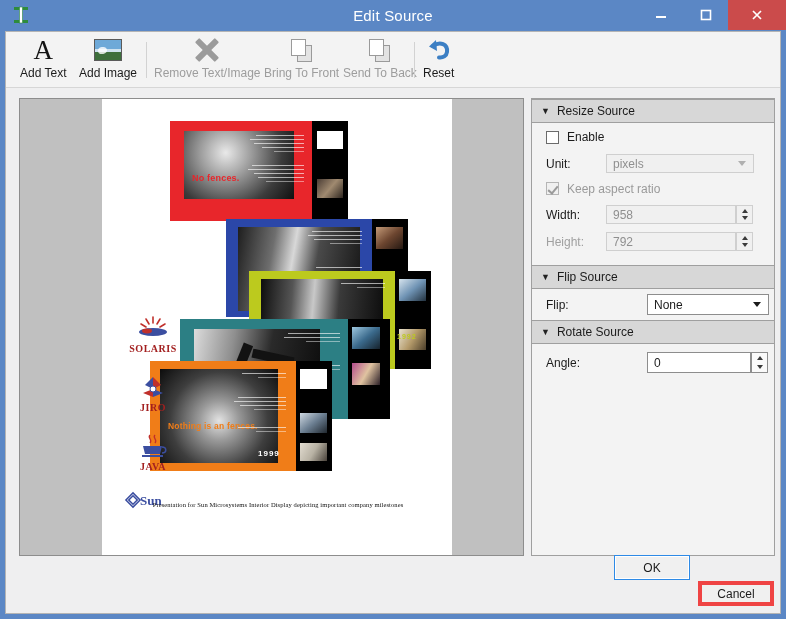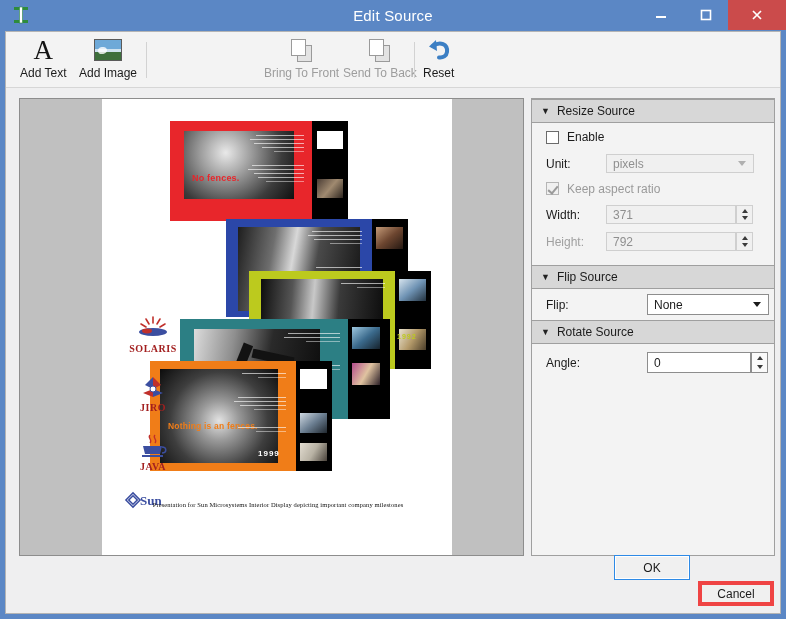--- a/index.html
+++ b/index.html
@@ -169,20 +169,26 @@
 
       <div class="tb-item" style="left:73px;">
         <div class="tb-ico">
             <div class="img-thumb"></div>
           </div>
         <div class="tb-lbl">Add Image</div>
       </div>
 
       <div class="tb-sep" style="left:140px;"></div>
 
+      <div class="tb-item disabled" style="left:148px;">
+        <div class="tb-ico">
+            <div class="x-ico"></div>
+          </div>
+        <div class="tb-lbl">Remove Text/Image</div>
+      </div>
 
       <div class="tb-item disabled" style="left:258px;">
         <div class="tb-ico">
           <div class="layer-ico">
               <i class="back"></i>
               <i class="front"></i>
             </div>
         </div>
         <div class="tb-lbl">Bring To Front</div>
       </div>
@@ -392,21 +398,21 @@
             <span class="caret"></span>
           </div>
         </div>
         <div class="row">
           <div class="cb dis chk"></div>
           <span class="cbtxt dim">Keep aspect ratio</span>
         </div>
         <div class="row" style="height:27px;">
           <span class="lbl">Width:</span>
           <div class="fld" style="width:130px;">
-            <span>371</span>
+            <span>958</span>
             <div class="spin">
                 <b class="up"></b>
                 <b class="dn"></b>
               </div>
           </div>
         </div>
         <div class="row" style="height:27px;">
           <span class="lbl dim">Height:</span>
           <div class="fld" style="width:130px;">
             <span>792</span>

